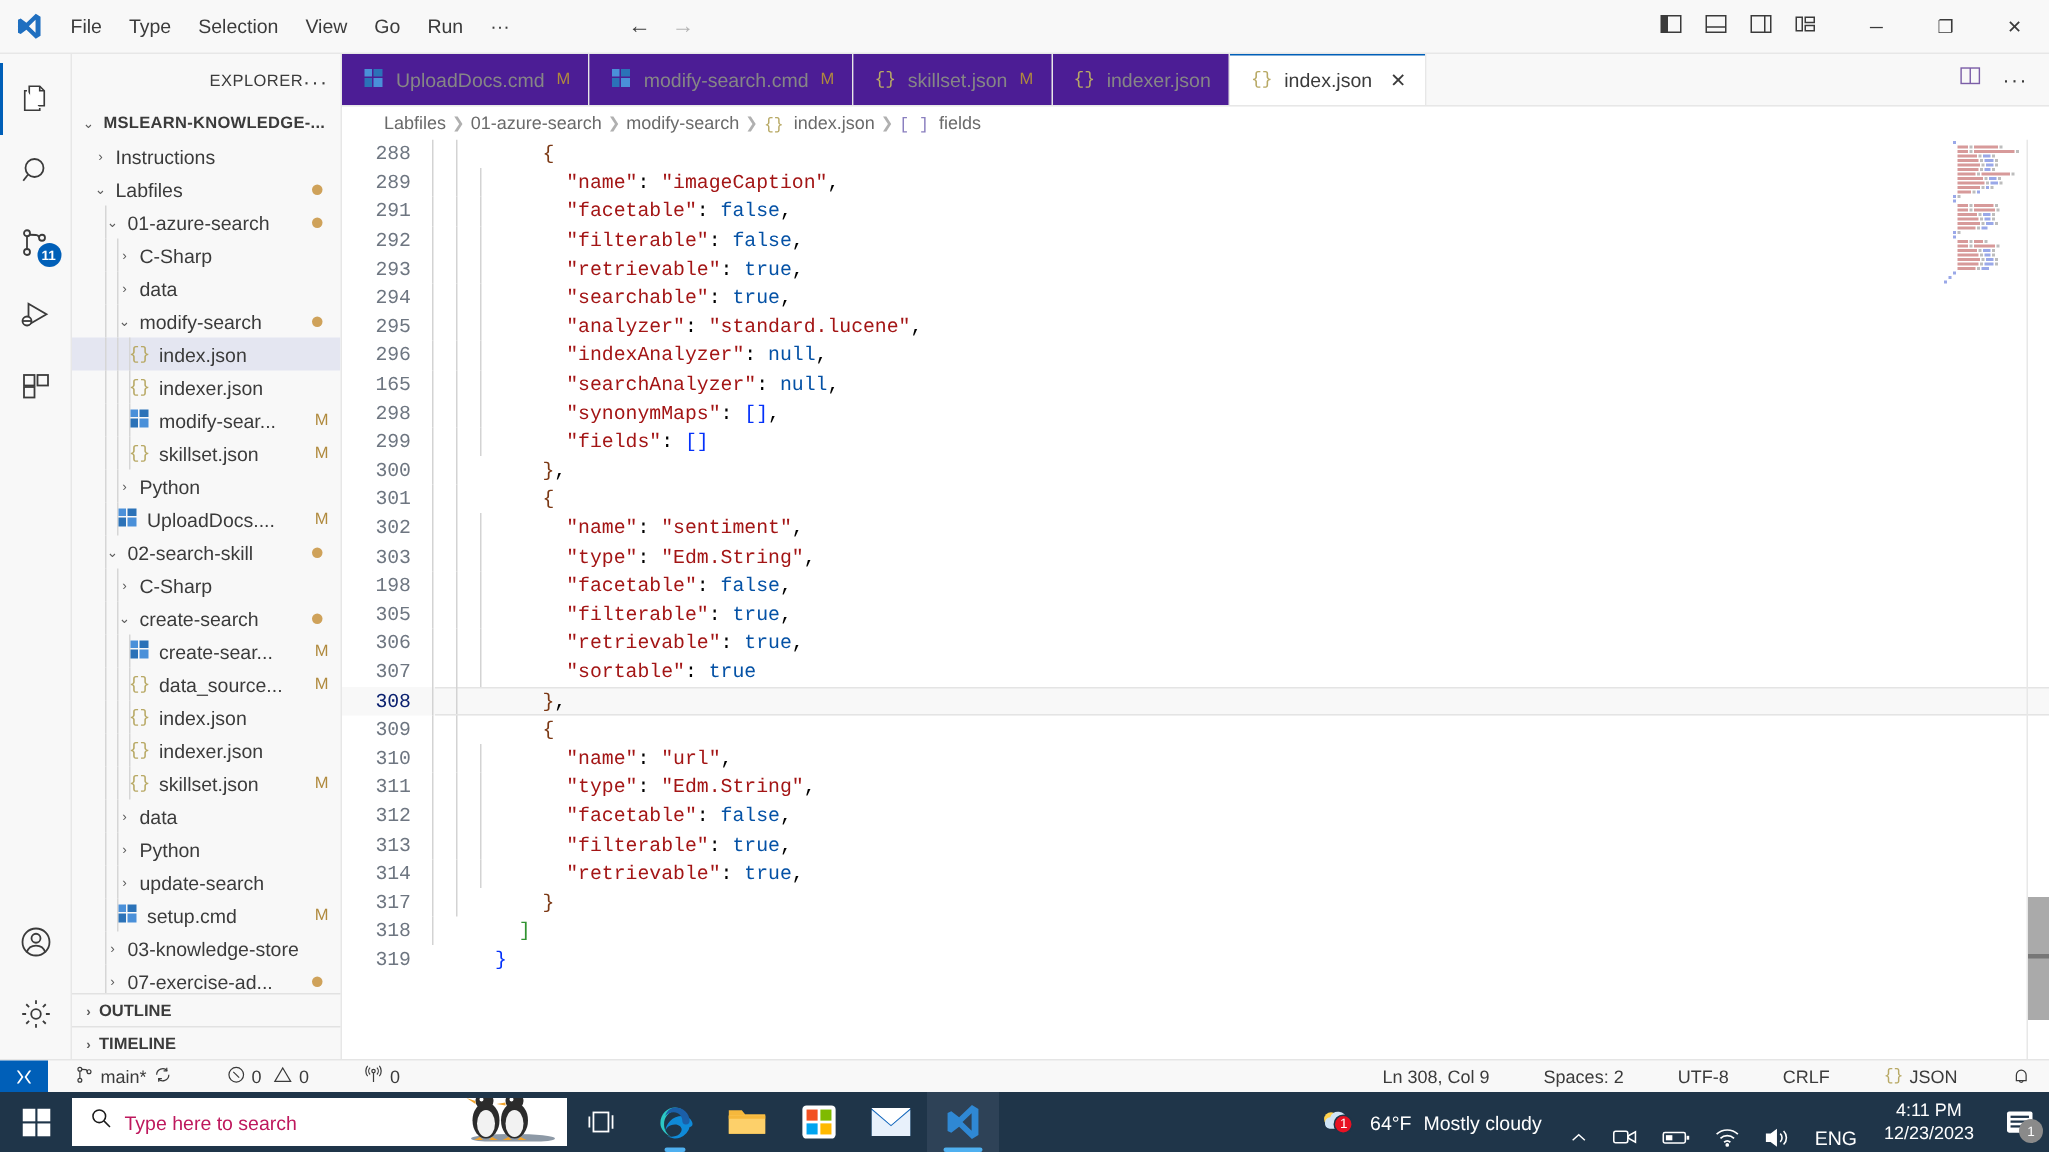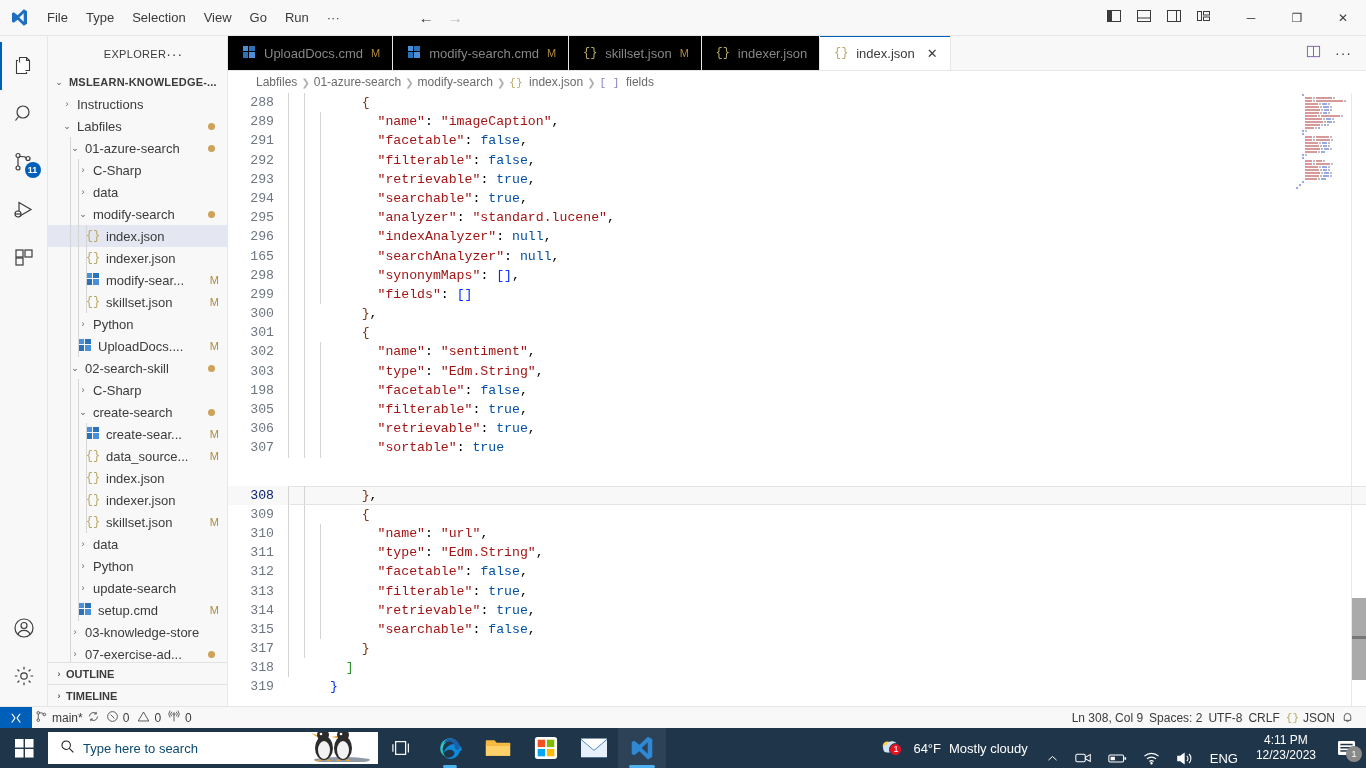--- a/index.html
+++ b/index.html
@@ -51,21 +51,21 @@
   .badge {
     position: absolute; right: 7px; bottom: 8px; background: #005fb8; color: #fff;
     font-size: 9px; min-width: 16px; height: 16px; border-radius: 8px;
     display: flex; align-items: center; justify-content: center; font-weight: bold; padding: 0 3px;
   }
 
   
   .sidebar { width: 180px; background: #f8f8f8; border-right: 1px solid #e7e7e7;
              display: flex; flex-direction: column; }
   .sidebar-header {
-    height: 35px; display: flex; align-items: center; justify-content: center;
+    height: 35px; display: flex; align-items: center; justify-content: flex-end;
     padding: 0 8px 0 20px; font-size: 11px; color: #3b3b3b; letter-spacing: .3px;
   }
   .sb-dots { font-size: 14px; color: #3b3b3b; letter-spacing: 1px; }
   .tree { flex: 1; overflow: hidden; font-size: 13px; color: #3b3b3b; }
   .row {
     height: 22px; display: flex; align-items: center; position: relative;
     white-space: nowrap; cursor: pointer;
   }
   .row.selected { background: #e4e6f1; }
   .row.selected::before { content:""; position:absolute; left:0; top:0; bottom:0; width:0; }
@@ -86,40 +86,40 @@
     height: 22px; display: flex; align-items: center; font-size: 11px; font-weight: bold;
     color: #3b3b3b; border-top: 1px solid #e2e2e2; padding-left: 4px;
   }
 
   
   .editor-col { flex: 1; display: flex; flex-direction: column; background: #ffffff; min-width: 0; }
   .tabbar { height: 35px; background: #f8f8f8; display: flex; align-items: stretch;
             border-bottom: 1px solid #e7e7e7; position: relative; }
   .tab { display: flex; align-items: center; gap: 6px; padding: 0 12px; font-size: 13px;
          color: #868686; border-right: 1px solid #e7e7e7; cursor: pointer; position: relative;
-         background: #000000; white-space: nowrap; }
+         background: #4c1d95; white-space: nowrap; }
   .tab.active { background: #ffffff; color: #3b3b3b; }
   .tab.active::after { content:""; position:absolute; left:0; right:0; top:0; height:1px; background:#005fb8; }
   .tab .tabm { font-size: 11px; color: #b08a3e; margin-left: 2px; }
   .tab .tabx { font-size: 13px; color: #3b3b3b; margin-left: 6px; }
   .tabbar-actions { margin-left: auto; display: flex; align-items: center; gap: 14px; padding: 0 14px; }
 
   .breadcrumb { height: 22px; display: flex; align-items: center; padding-left: 28px;
                 font-size: 12px; color: #6a6a6a; gap: 4px; }
   .bc-sep { color: #b0b0b0; font-size: 10px; }
   .bc-item { cursor: pointer; }
   .bc-json { color: #b8a965; font-family: "Liberation Mono", monospace; font-size: 11px; }
   .bc-arr { color: #8a7fbf; font-family: "Liberation Mono", monospace; font-size: 11px; }
 
   
   .code-area { flex: 1; position: relative; overflow: hidden; background: #ffffff; }
   .code-scroll { position: absolute; inset: 0; }
   .code-lines { font-family: "Liberation Mono", monospace; font-size: 13.2px; line-height: 19.2px; }
   .cline { height: 19.2px; display: flex; align-items: center; position: relative; white-space: pre; }
-  .cline.current { background: #f8f8f8; margin-top: 28px; }
+  .cline.current { background: #f8f8f8; }
   .cline.current::before { content:""; position:absolute; left:62px; right:0; top:0; height:1px; background:#e4e4e4; }
   .cline.current::after  { content:""; position:absolute; left:62px; right:0; bottom:0; height:1px; background:#e4e4e4; }
   .lnum { width: 60px; text-align: right; padding-right: 14px; color: #6e7681;
           font-family: "Liberation Mono", monospace; font-size: 13.2px; flex: none; }
   .cline.current .lnum { color: #0b216f; }
   .ctext { padding-left: 42px; position: relative; }
   .ind { position: absolute; top: 0; height: 19.2px; width: 1px; background: #d3d3d3; }
   .k { color: #a31515; }
   .s { color: #a31515; }
   .b { color: #0451a5; }
@@ -139,30 +139,30 @@
   .vthumb .mark { position: absolute; left: 0; right: 0; height: 3px; background: #4a4a4a; }
   .mm-edge { position: absolute; top: 0; bottom: 0; right: 14px; width: 1px; background: #e8e8e8; }
 
   
   .statusbar {
     height: 22px; background: #f8f8f8; border-top: 1px solid #e5e5e5;
     display: flex; align-items: center; font-size: 12px; color: #3b3b3b;
   }
   .sb-remote { background: #005fb8; color: #fff; height: 22px; display: flex; align-items: center;
                padding: 0 9px; font-size: 12px; }
-  .sb-item { padding: 0 3px; height: 22px; display: flex; align-items: center; gap: 4px; cursor: pointer; }
+  .sb-item { padding: 0 18px; height: 22px; display: flex; align-items: center; gap: 4px; cursor: pointer; }
   .sb-right { margin-left: auto; display: flex; align-items: center; }
 
   
   .taskbar { height: 40px; background: #1f3549; display: flex; align-items: center;
              position: relative; color: #ffffff; }
   .start { width: 48px; height: 40px; display: flex; align-items: center; justify-content: center; }
   .tb-search { width: 330px; height: 32px; background: #ffffff; display: flex; align-items: center;
                gap: 8px; padding-left: 12px; position: relative; overflow: hidden; }
-  .tb-search .ph { font-size: 13px; color: #0c4a6e; }
+  .tb-search .ph { font-size: 13px; color: #be185d; }
   .tb-icons { display: flex; align-items: center; }
   .tb-ico { width: 48px; height: 40px; display: flex; align-items: center; justify-content: center;
             position: relative; }
   .tb-ico.active { background: #2e4257; }
   .tb-ico.active::after { content:""; position: absolute; left: 11px; right: 11px; bottom: 0; height: 3px;
                           background: #4fb0f0; border-radius: 2px; }
   .tb-ico.running::after { content:""; position: absolute; left: 17px; right: 17px; bottom: 0; height: 3px;
                           background: #4fb0f0; border-radius: 2px; }
   .tray { position: absolute; right: 0; height: 40px; display: flex; align-items: center; gap: 0; }
   .tray-ico { padding: 0 8px; display: flex; align-items: center; justify-content: center; height: 28px; margin-top: 20px; }
@@ -577,21 +577,20 @@
             <div class="cline"><span class="lnum">305</span><span class="ctext"><span class="ind" style="left: 0px;"></span><span class="ind" style="left: 15.9px;"></span><span class="ind" style="left: 31.8px;"></span><span>      </span><span class="k">"filterable"</span><span class="p">: </span><span class="b">true</span><span class="p">,</span></span></div>
             <div class="cline"><span class="lnum">306</span><span class="ctext"><span class="ind" style="left: 0px;"></span><span class="ind" style="left: 15.9px;"></span><span class="ind" style="left: 31.8px;"></span><span>      </span><span class="k">"retrievable"</span><span class="p">: </span><span class="b">true</span><span class="p">,</span></span></div>
             <div class="cline"><span class="lnum">307</span><span class="ctext"><span class="ind" style="left: 0px;"></span><span class="ind" style="left: 15.9px;"></span><span class="ind" style="left: 31.8px;"></span><span>      </span><span class="k">"sortable"</span><span class="p">: </span><span class="b">true</span></span></div>
             <div class="cline current"><span class="lnum">308</span><span class="ctext"><span class="ind" style="left: 0px;"></span><span class="ind" style="left: 15.9px;"></span><span>    </span><span class="br2">}</span><span class="p">,</span></span></div>
             <div class="cline"><span class="lnum">309</span><span class="ctext"><span class="ind" style="left: 0px;"></span><span class="ind" style="left: 15.9px;"></span><span>    </span><span class="br2">{</span></span></div>
             <div class="cline"><span class="lnum">310</span><span class="ctext"><span class="ind" style="left: 0px;"></span><span class="ind" style="left: 15.9px;"></span><span class="ind" style="left: 31.8px;"></span><span>      </span><span class="k">"name"</span><span class="p">: </span><span class="s">"url"</span><span class="p">,</span></span></div>
             <div class="cline"><span class="lnum">311</span><span class="ctext"><span class="ind" style="left: 0px;"></span><span class="ind" style="left: 15.9px;"></span><span class="ind" style="left: 31.8px;"></span><span>      </span><span class="k">"type"</span><span class="p">: </span><span class="s">"Edm.String"</span><span class="p">,</span></span></div>
             <div class="cline"><span class="lnum">312</span><span class="ctext"><span class="ind" style="left: 0px;"></span><span class="ind" style="left: 15.9px;"></span><span class="ind" style="left: 31.8px;"></span><span>      </span><span class="k">"facetable"</span><span class="p">: </span><span class="b">false</span><span class="p">,</span></span></div>
             <div class="cline"><span class="lnum">313</span><span class="ctext"><span class="ind" style="left: 0px;"></span><span class="ind" style="left: 15.9px;"></span><span class="ind" style="left: 31.8px;"></span><span>      </span><span class="k">"filterable"</span><span class="p">: </span><span class="b">true</span><span class="p">,</span></span></div>
             <div class="cline"><span class="lnum">314</span><span class="ctext"><span class="ind" style="left: 0px;"></span><span class="ind" style="left: 15.9px;"></span><span class="ind" style="left: 31.8px;"></span><span>      </span><span class="k">"retrievable"</span><span class="p">: </span><span class="b">true</span><span class="p">,</span></span></div>
-            <div class="cline"><span class="lnum">315</span><span class="ctext"><span class="ind" style="left: 0px;"></span><span class="ind" style="left: 15.9px;"></span><span class="ind" style="left: 31.8px;"></span><span>      </span><span class="k">"searchable"</span><span class="p">: </span><span class="b">false</span><span class="p">,</span></span></div>
             <div class="cline"><span class="lnum">317</span><span class="ctext"><span class="ind" style="left: 0px;"></span><span class="ind" style="left: 15.9px;"></span><span>    </span><span class="br2">}</span></span></div>
             <div class="cline"><span class="lnum">318</span><span class="ctext"><span class="ind" style="left: 0px;"></span><span>  </span><span class="br1">]</span></span></div>
             <div class="cline"><span class="lnum">319</span><span class="ctext"><span></span><span class="br0">}</span></span></div>
           </div>
       </div>
       <div class="mm-edge"></div>
       <div class="minimap" id="minimap">
           <div class="mm-line" style="padding-left: 8px;">
             <span class="mm-seg" style="width: 2px; background: rgb(154, 168, 232);"></span>
           </div>

